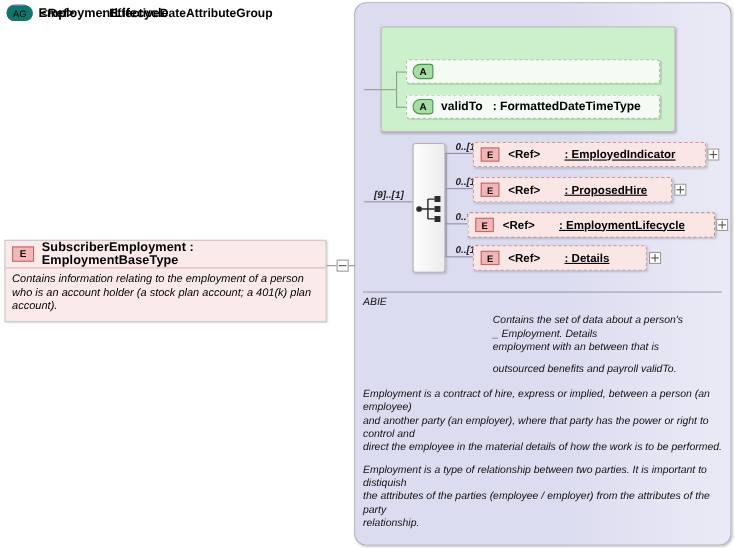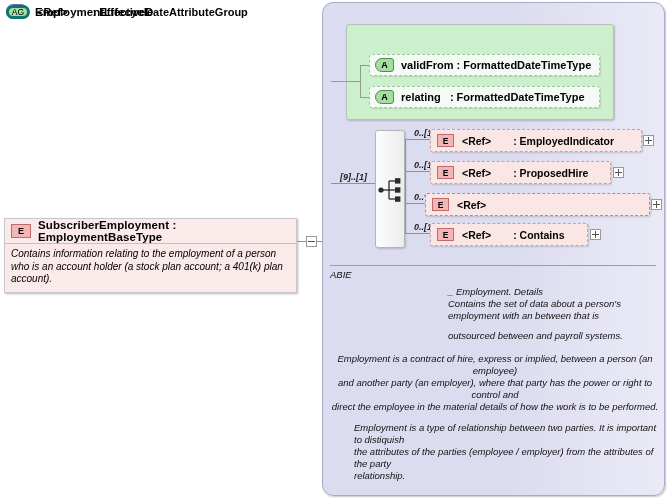--- a/index.html
+++ b/index.html
@@ -39,21 +39,21 @@
     font-size:9px;font-weight:bold;color:#000;box-sizing:border-box;flex:0 0 auto;
   }
   .badge-e.sm{width:17px;height:13px;font-size:8.5px;}
   .badge-a{
     width:19px;height:14px;background:#a5dda5;border:1px solid #4f8f4f;
     border-radius:7px 3px 3px 7px;
     display:inline-flex;align-items:center;justify-content:center;
     font-size:9px;font-weight:bold;box-sizing:border-box;flex:0 0 auto;
   }
   .badge-ag{
-    width:24px;height:14px;background:#a5dda5;border:3px solid #0f766e;
+    width:24px;height:14px;background:#a5dda5;border:7px solid #0f766e;
     border-radius:7px;
     display:inline-flex;align-items:center;justify-content:center;
     font-size:8.5px;font-weight:normal;box-sizing:border-box;flex:0 0 auto;
   }
   .badge-ct{
     width:22px;height:15px;background:#ccccec;border:1px solid #6a6aa8;
     border-radius:7px;
     display:inline-flex;align-items:center;justify-content:center;
     font-size:8.5px;font-weight:bold;box-sizing:border-box;flex:0 0 auto;
   }
@@ -109,21 +109,21 @@
   .el-box{
     position:absolute;height:23px;
     background:#fbe6e6;
     border:1px dashed #c9a0a0;
     border-radius:2px;
     box-sizing:border-box;
     display:flex;align-items:center;padding:0 6px;gap:8px;
     box-shadow:1px 1px 2px rgba(0,0,0,.16);
   }
   .el-box .ref{font-size:10.5px;font-weight:bold;}
-  .el-box .typ{font-size:10.5px;font-weight:bold;margin-left:14px;}
+  .el-box .typ{font-size:10.5px;font-weight:bold;margin-left:14px;text-decoration:underline;}
 
   .occ{
     position:absolute;font-size:9px;font-style:italic;font-weight:bold;
     color:#222;white-space:nowrap;
   }
 
   
   .toggle{
     position:absolute;width:11px;height:11px;background:#ffffff;
     border:1px solid #9a9a9a;box-sizing:border-box;
@@ -181,26 +181,25 @@
   <span class="typ">: EffectiveDateAttributeGroup</span>
 </div>
 
 <div class="ln v abs g" style="left:360px;top:65px;height:33px;"></div>
 <div class="ln h abs g" style="left:360px;top:65px;width:9px;"></div>
 <div class="ln h abs g" style="left:360px;top:97px;width:9px;"></div>
 <div class="ln h abs g" style="left:331px;top:81px;width:29px;"></div>
 
 <div class="attr-box" style="left:369px;top:54px;width:231px;">
   <span class="badge-a">A</span>
-  <span class="nm">validFrom : FormattedDateTimeType</span>
 </div>
 
 <div class="attr-box" style="left:369px;top:86px;width:231px;">
   <span class="badge-a">A</span>
-  <span class="nm">relating   : FormattedDateTimeType</span>
+  <span class="nm">validTo   : FormattedDateTimeType</span>
 </div>
 
 <div class="ln h abs" style="left:331px;top:183px;width:44px;"></div>
 <div class="occ" style="left:340px;top:172px;">[9]..[1]</div>
 
 <div class="abs" id="sequence-node">
   <svg width="30" height="118" viewBox="0 0 30 118">
     <circle cx="5" cy="59" r="2.6" fill="#2b2b2b"></circle>
     <line x1="7" y1="59" x2="13" y2="59" stroke="#2b2b2b" stroke-width="1.3"></line>
     <line x1="13" y1="50" x2="13" y2="68" stroke="#2b2b2b" stroke-width="1.3"></line>
@@ -238,45 +237,46 @@
 </div>
 <div class="toggle" style="left:613px;top:167px;">
   <i></i>
     <i class="v"></i>
 </div>
 
 <div class="occ" style="left:414px;top:192px;">0..*</div>
 <div class="el-box" style="left:425px;top:193px;width:225px;border-color:#b98a8a;">
   <span class="badge-e sm">E</span>
   <span class="ref">&lt;Ref&gt;</span>
+  <span class="typ">: EmploymentLifecycle</span>
 </div>
 <div class="toggle" style="left:651px;top:199px;">
   <i></i>
     <i class="v"></i>
 </div>
 
 <div class="occ" style="left:414px;top:222px;">0..[1]</div>
 <div class="el-box" style="left:430px;top:223px;width:158px;">
   <span class="badge-e sm">E</span>
   <span class="ref">&lt;Ref&gt;</span>
-  <span class="typ">: Contains</span>
+  <span class="typ">: Details</span>
 </div>
 <div class="toggle" style="left:590px;top:229px;">
   <i></i>
     <i class="v"></i>
 </div>
 
 <div class="abs" id="doc-separator"></div>
 <div class="abs" id="doc-block">
   <div class="abie">ABIE</div>
+  <div class="ind">Contains the set of data about a person's</div>
   <div class="ind">_ Employment. Details</div>
-  <div class="ind">Contains the set of data about a person's</div>
   <div class="ind">employment with an between that is</div>
   <div style="height:8px"></div>
-  <div class="ind" style="margin-bottom:11px;">outsourced between and payroll systems.</div>
-  <p style="white-space:pre-line;text-align:center;">Employment is a contract of hire, express or implied, between a person (an employee)
+  <div class="ind" style="margin-bottom:11px;">outsourced benefits and payroll validTo.</div>
+  <p style="white-space:pre-line;">Employment is a contract of hire, express or implied, between a person (an employee)
 and another party (an employer), where that party has the power or right to control and
 direct the employee in the material details of how the work is to be performed.</p>
-  <p style="white-space:pre-line;margin-left:24px;">Employment is a type of relationship between two parties. It is important to distiquish
+  <p style="white-space:pre-line;">Employment is a type of relationship between two parties. It is important to distiquish
 the attributes of the parties (employee / employer) from the attributes of the party
 relationship.</p>
 
 </div>
 
 </body></html>

